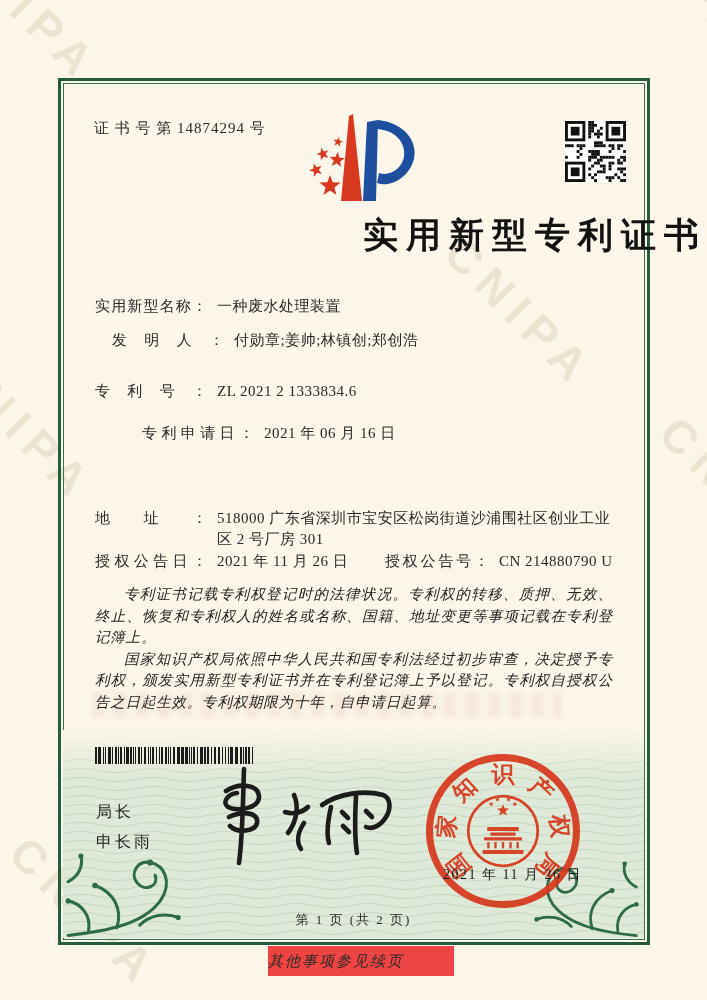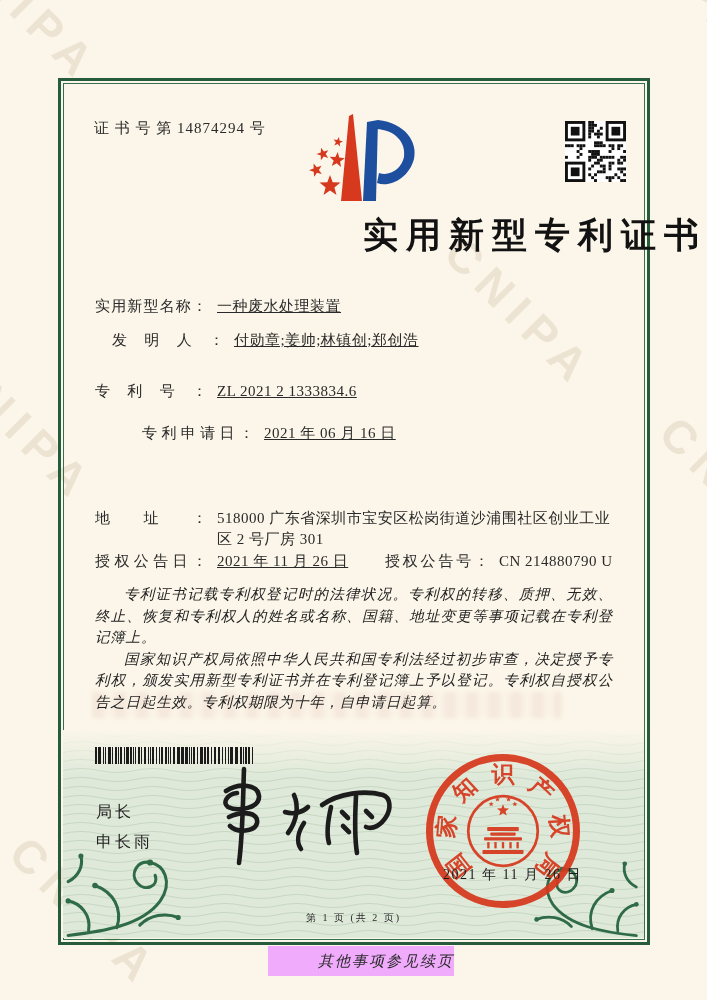--- a/index.html
+++ b/index.html
@@ -22,43 +22,43 @@
       background:repeating-linear-gradient(90deg,rgba(200,125,110,0.10) 0 12px,rgba(200,125,110,0.02) 12px 22px);
       filter:blur(2px);}
   .ornament{position:absolute;z-index:2;}
   
   .certno{position:absolute;left:94px;top:119px;font-size:15px;letter-spacing:1px;z-index:3;}
   .qr{position:absolute;left:565px;top:121px;z-index:3;}
   .logo{position:absolute;left:283px;top:102px;z-index:3;}
   .title{position:absolute;left:0;top:212px;width:707px;text-align:right;font-size:35px;
          font-weight:600;letter-spacing:8px;color:#121212;z-index:3;}
   
-  .frow{position:absolute;left:95px;font-size:15px;white-space:nowrap;z-index:3;line-height:21px;text-decoration:underline;}
+  .frow{position:absolute;left:95px;font-size:15px;white-space:nowrap;z-index:3;line-height:21px;}
   .flabel{display:inline-block;width:112px;text-align:justify;text-align-last:justify;vertical-align:top;}
   .fvalue{margin-left:10px;letter-spacing:0.5px;}
   .fvalue.wrap{display:inline-block;width:404px;white-space:normal;vertical-align:top;}
   .grant2{position:absolute;left:290px;top:0;}
   .flabel2{display:inline-block;width:104px;text-align:justify;text-align-last:justify;}
   
   .legal{position:absolute;left:95px;top:584px;width:518px;font-size:14.5px;line-height:21.5px;
          font-style:italic;text-align:justify;letter-spacing:0.8px;z-index:3;color:#222;}
   .legal p{margin:0;text-indent:2em;}
   
   .barcode{position:absolute;left:95px;top:747px;z-index:3;}
   .director-title{position:absolute;left:96px;top:802px;font-family:"Liberation Sans","DejaVu Sans",sans-serif;
          font-size:16px;letter-spacing:3px;color:#1f1f1f;z-index:3;}
   .director-name{position:absolute;left:96px;top:832px;font-family:"Liberation Sans","DejaVu Sans",sans-serif;
          font-size:16px;letter-spacing:3px;color:#1f1f1f;z-index:3;}
   .signature{position:absolute;left:198px;top:763px;z-index:3;}
   .seal{position:absolute;left:424px;top:752px;z-index:3;opacity:0.93;}
   .seal-date{position:absolute;left:443px;top:866px;font-size:14px;letter-spacing:1.5px;color:#1c1c1c;z-index:4;}
-  .pagenum{position:absolute;left:0;top:911px;width:707px;text-align:center;font-size:10px;
+  .pagenum{position:absolute;left:0;top:911px;width:707px;text-align:center;font-size:13px;
          letter-spacing:2px;z-index:3;}
-  .footer-note{position:absolute;left:268px;top:946px;width:186px;height:30px;background:#f0abfc;
-         text-align:right;line-height:30px;font-size:15px;font-style:italic;letter-spacing:2px;z-index:2;}
+  .footer-note{position:absolute;left:268px;top:946px;width:186px;height:30px;background:#ef4444;
+         text-align:left;line-height:30px;font-size:15px;font-style:italic;letter-spacing:2px;z-index:2;}
 </style>
 </head>
 <body>
 
 <div class="page">
 
   <div class="wm" style="left:-70px;top:-20px;">CNIPA</div>
   <div class="wm" style="left:585px;top:-55px;">CNIPA</div>
   <div class="wm" style="left:425px;top:285px;">CNIPA</div>
   <div class="wm" style="left:-75px;top:400px;">CNIPA</div>

